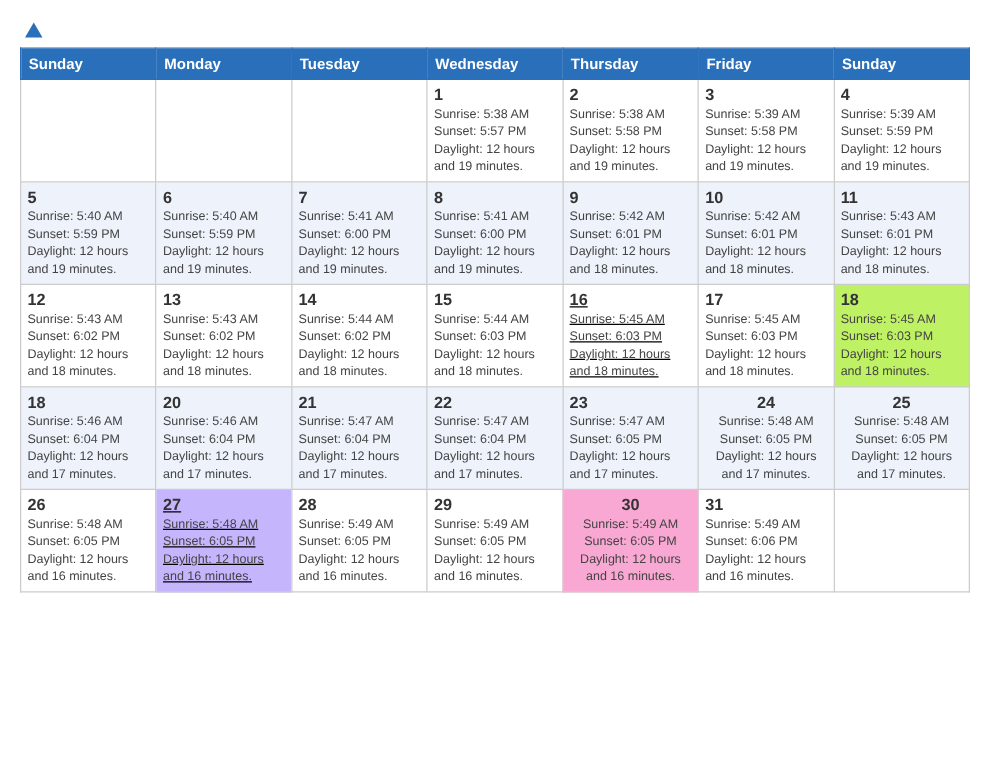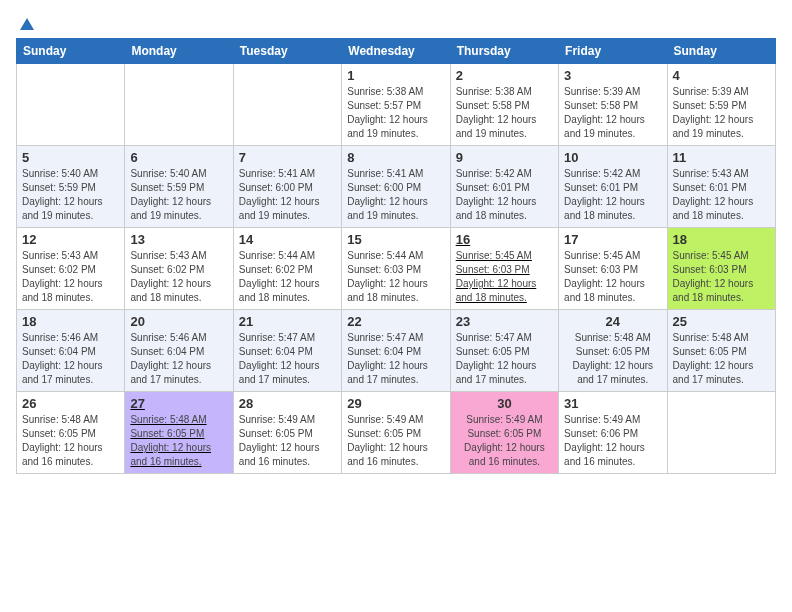--- a/index.html
+++ b/index.html
@@ -256,21 +256,21 @@
           <div class="day-info" style="white-space: pre-line;">Sunrise: 5:47 AM
 Sunset: 6:05 PM
 Daylight: 12 hours and 17 minutes.</div>
         </td>
         <td style="background: rgb(238, 243, 251); text-align: center;">
           <div class="day-num">24</div>
           <div class="day-info" style="white-space: pre-line;">Sunrise: 5:48 AM
 Sunset: 6:05 PM
 Daylight: 12 hours and 17 minutes.</div>
         </td>
-        <td style="background: rgb(238, 243, 251);">
+        <td style="background: rgb(238, 243, 251); text-align: center;">
           <div class="day-num">25</div>
           <div class="day-info" style="white-space: pre-line;">Sunrise: 5:48 AM
 Sunset: 6:05 PM
 Daylight: 12 hours and 17 minutes.</div>
         </td>
       </tr>
       <tr>
         <td style="background: rgb(255, 255, 255);">
           <div class="day-num">26</div>
           <div class="day-info" style="white-space: pre-line;">Sunrise: 5:48 AM

